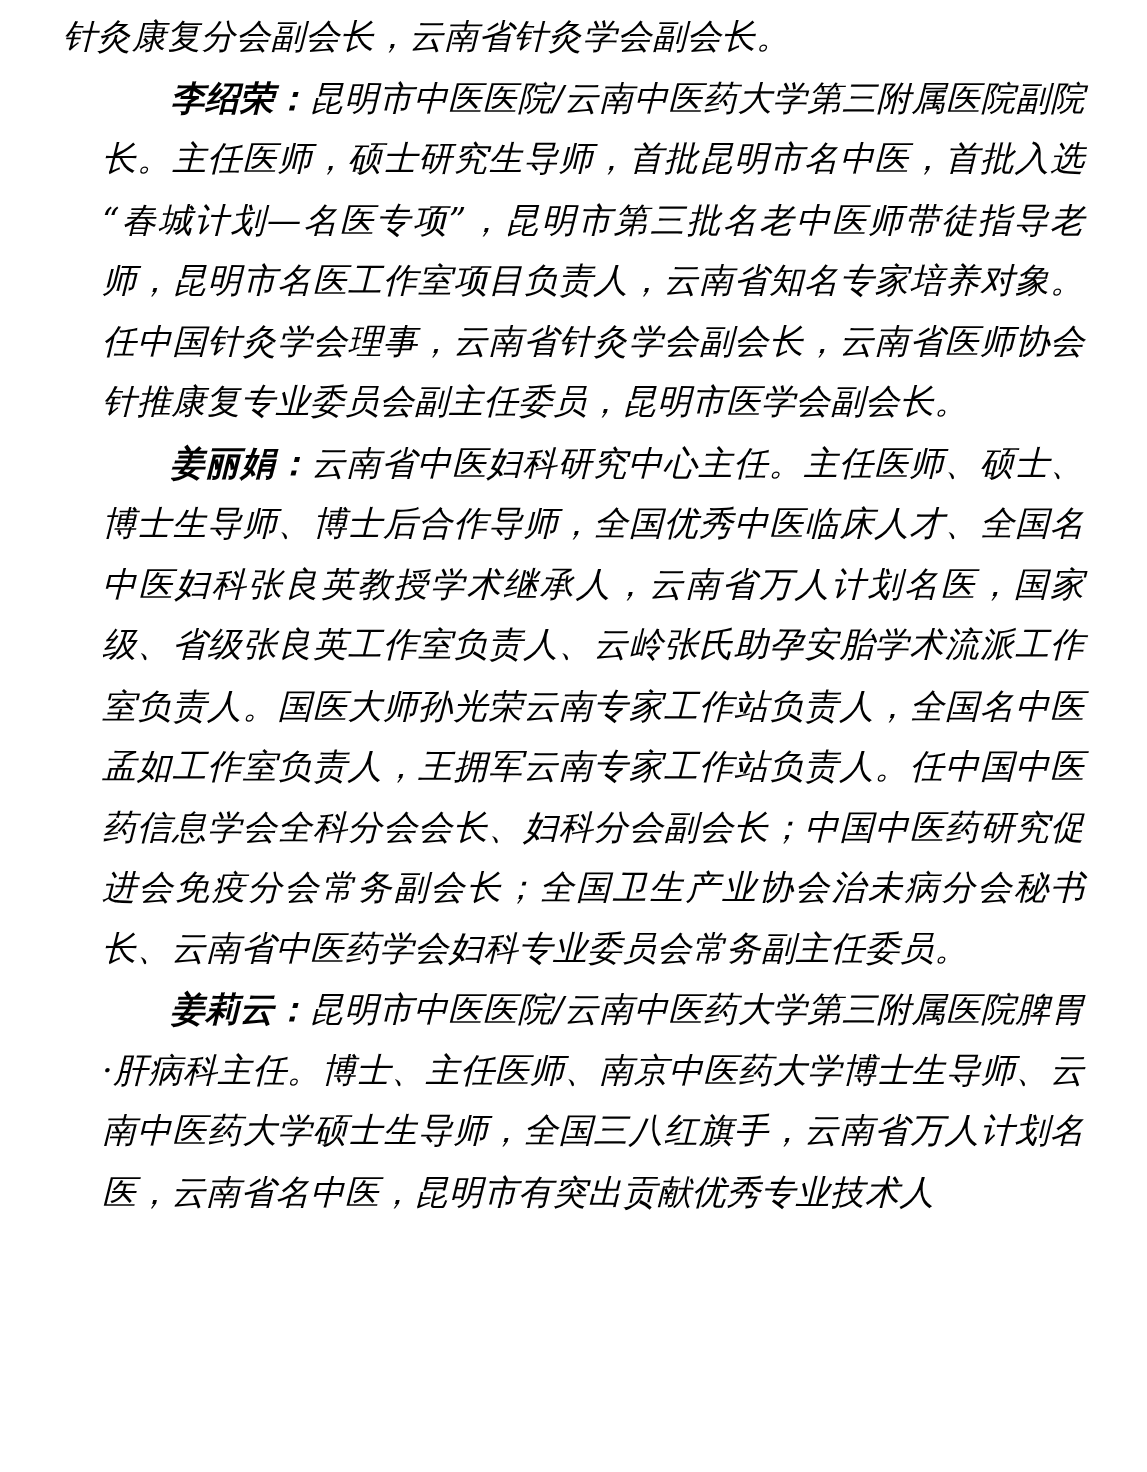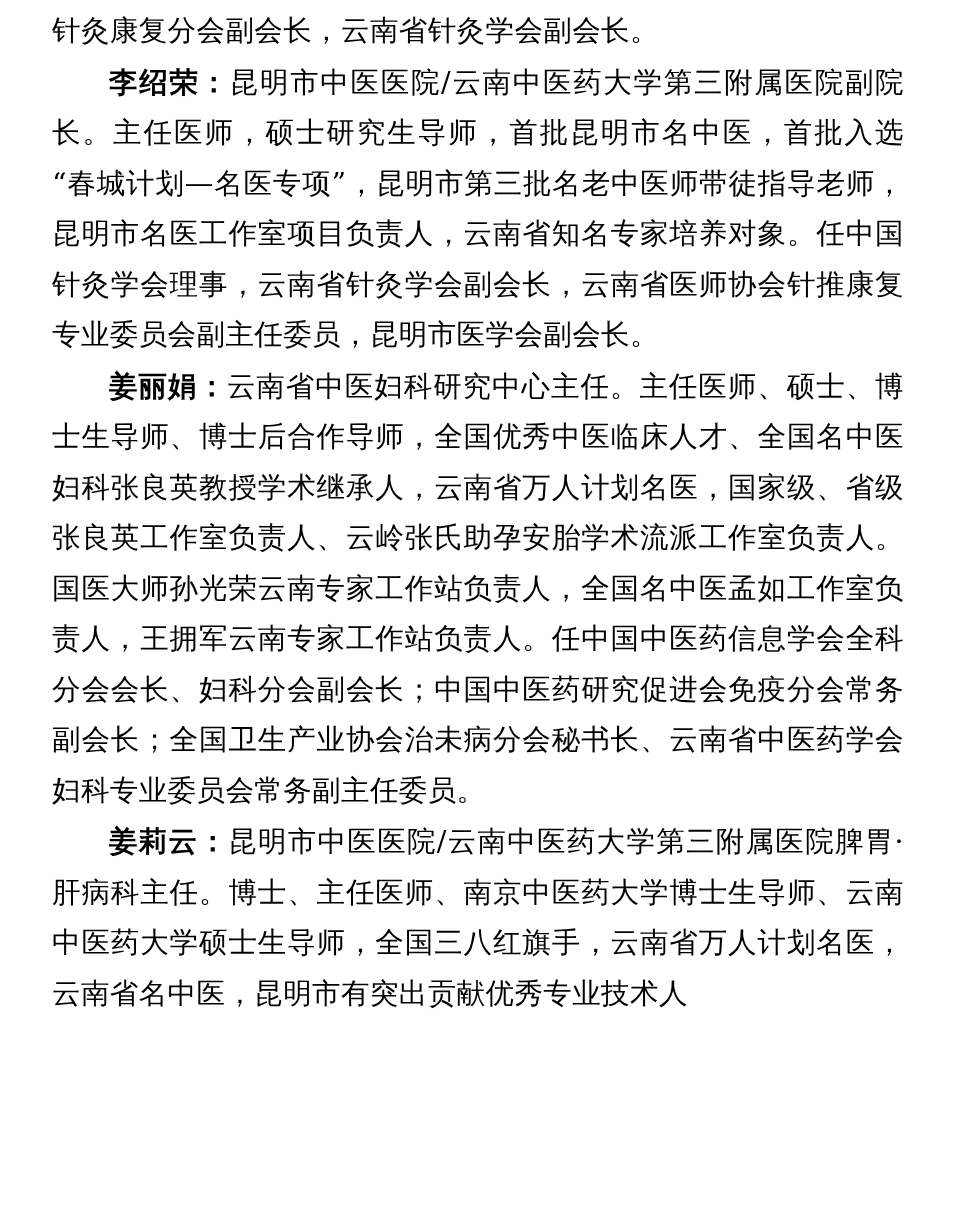--- a/index.html
+++ b/index.html
@@ -13,35 +13,37 @@
     overflow: hidden;
     font-family: "DejaVu Serif", "Liberation Serif", serif;
     color: #000000;
   }
   .page {
     box-sizing: border-box;
     width: 956px;
     height: 1049px;
     padding: 6px 52px 0 52px;
     background: #ffffff;
+    font-style: italic;
   }
   .doc-body {
     font-size: 28.5px;
     line-height: 50.5px;
     letter-spacing: 0.4px;
     text-align: justify;
     text-justify: inter-ideograph;
   }
   p.para {
     margin: 0;
     padding: 0;
     text-indent: 0;
   }
   p.indent {
     text-indent: 2em;
+    margin-left: 33px;
   }
   .name {
     font-weight: bold;
   }
   .colon {
     font-weight: bold;
   }
 </style>
 </head>
 <body>

